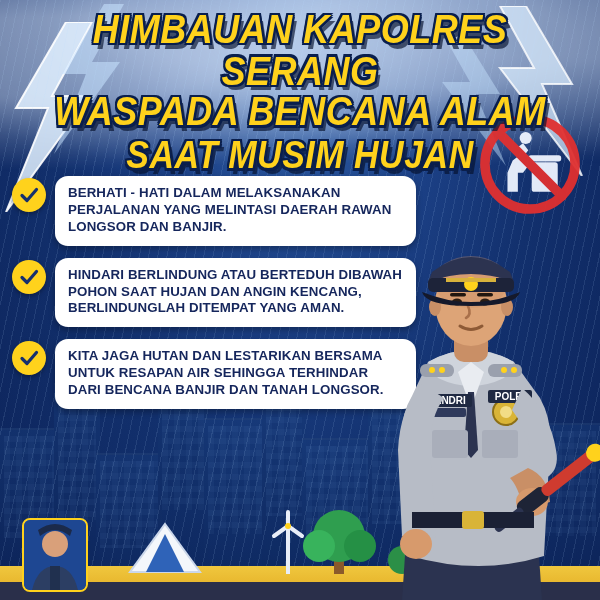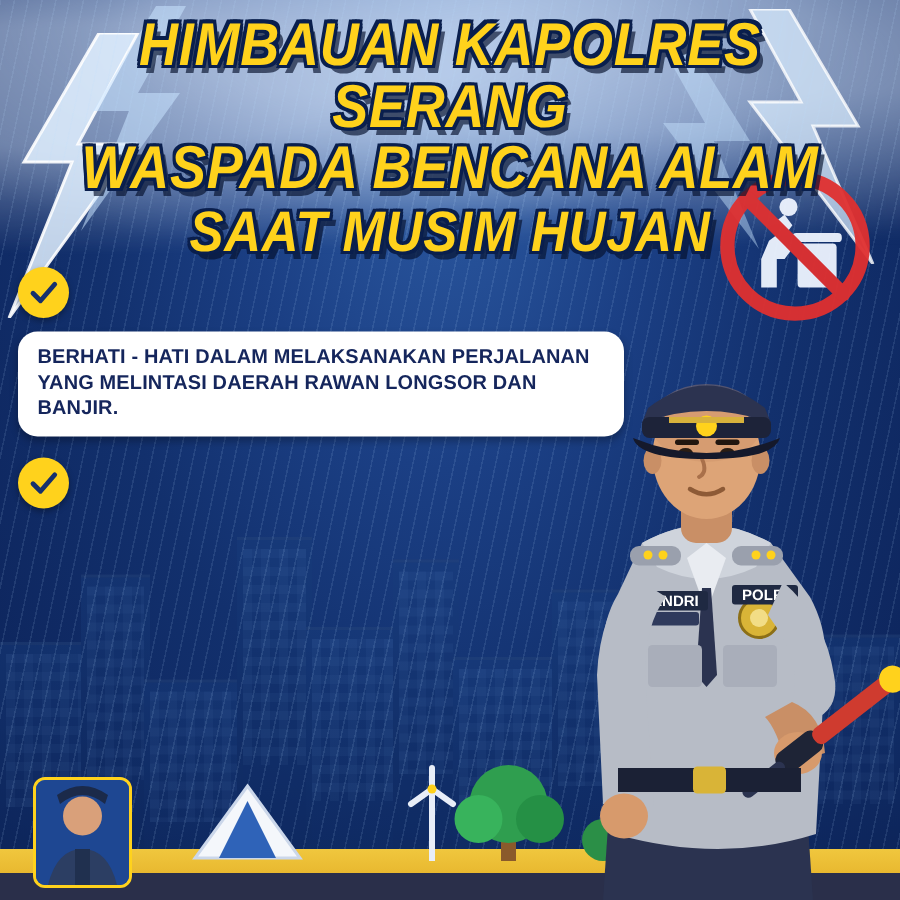--- a/index.html
+++ b/index.html
@@ -111,21 +111,20 @@
     left: 12px;
     top: 176px;
     width: 404px;
     z-index: 7;
   }
   .bullet {
     display: flex;
     align-items: flex-start;
     gap: 9px;
     margin-bottom: 12px;
-    flex-direction: column;
   }
   .check {
     flex: 0 0 auto;
     width: 34px;
     height: 34px;
     border-radius: 50%;
     background: #ffd21c;
     box-shadow: 0 2px 4px rgba(0,0,0,.35);
     display: flex;
     align-items: center;
@@ -270,23 +269,36 @@
         <p>BERHATI - HATI DALAM MELAKSANAKAN PERJALANAN YANG MELINTASI DAERAH RAWAN LONGSOR DAN BANJIR.</p>
       </div>
     </div>
 
     <div class="bullet">
       <span class="check">
         <svg width="20" height="20" viewBox="0 0 20 20">
             <path d="M3 10.5 L8 15.5 L17.5 4.5" fill="none" stroke="#16306e" stroke-width="3.2" stroke-linecap="round" stroke-linejoin="round"></path>
           </svg>
       </span>
+      <div class="bubble">
+        <p>HINDARI BERLINDUNG ATAU BERTEDUH DIBAWAH POHON SAAT HUJAN DAN ANGIN KENCANG, BERLINDUNGLAH DITEMPAT YANG AMAN.</p>
+      </div>
     </div>
 
 
+    <div class="bullet">
+      <span class="check">
+        <svg width="20" height="20" viewBox="0 0 20 20">
+            <path d="M3 10.5 L8 15.5 L17.5 4.5" fill="none" stroke="#16306e" stroke-width="3.2" stroke-linecap="round" stroke-linejoin="round"></path>
+          </svg>
+      </span>
+      <div class="bubble">
+        <p>KITA JAGA HUTAN DAN LESTARIKAN BERSAMA UNTUK RESAPAN AIR SEHINGGA TERHINDAR DARI BENCANA BANJIR DAN TANAH LONGSOR.</p>
+      </div>
+    </div>
 
   </div>
 
   <div class="bottom-scene">
     <div class="ground"></div>
     <div class="road"></div>
 
     <svg style="position:absolute;left:128px;bottom:26px;" width="74" height="52" viewBox="0 0 74 52">
       <path d="M37 2 L72 50 L2 50 Z" fill="#f4f7fb" stroke="#cbd7ea" stroke-width="2"></path>
       <path d="M37 12 L56 50 L18 50 Z" fill="#2f63b8"></path>

